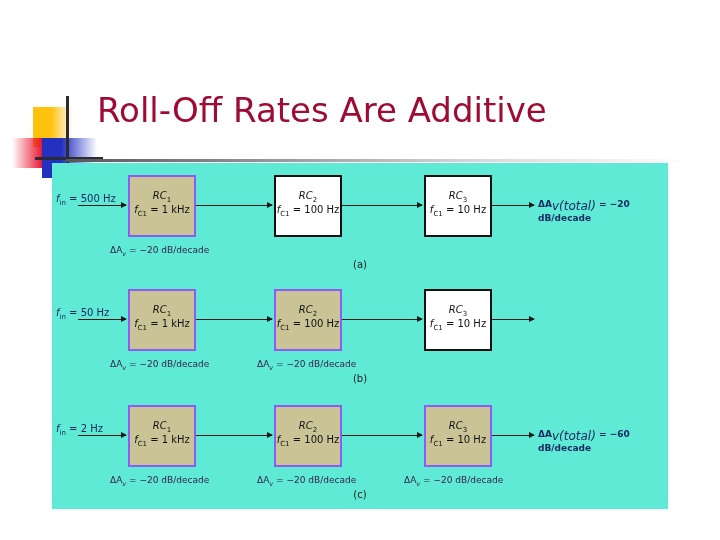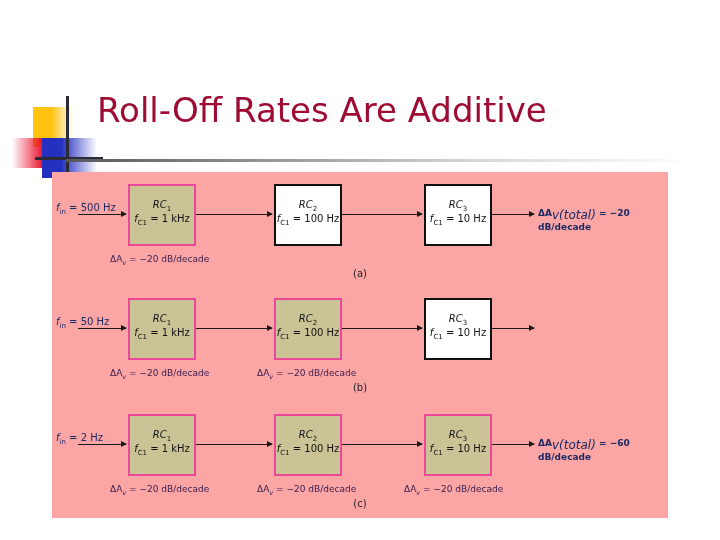--- a/index.html
+++ b/index.html
@@ -18,28 +18,28 @@
   .deco-blue{left:42px;top:118px;width:55px;height:40px;
     background:linear-gradient(90deg,#2330C0 0%,#2330C0 35%,rgba(35,48,192,0) 100%);}
   .deco-vline{left:66px;top:76px;width:3px;height:86px;background:#2b2b35;}
   .deco-hline{left:35px;top:137px;width:68px;height:3px;background:#2b2b35;}
   #title-rule{position:absolute;left:66px;top:139px;width:626px;height:3px;
     background:linear-gradient(90deg,#55565c 0%,#9a9ba0 35%,#d5d6d9 65%,#ffffff 100%);}
   #page-title{position:absolute;left:97px;top:68px;width:600px;
     font-size:34px;line-height:44px;color:#9E0B33;letter-spacing:0px;white-space:nowrap;}
 
   
-  #figure{position:absolute;left:52px;top:172px;width:616px;height:346px;
-    background:#fca5a5;}
+  #figure{position:absolute;left:52px;top:163px;width:616px;height:346px;
+    background:#5eead4;}
   .row{position:absolute;left:0;width:616px;}
   #row-a{top:0;height:114px;}
   #row-b{top:114px;height:116px;}
   #row-c{top:230px;height:116px;}
 
-  .blk{position:absolute;width:68px;height:62px;border:2px solid #ec4899;
+  .blk{position:absolute;width:68px;height:62px;border:2px solid #8b5cf6;
     box-sizing:border-box;text-align:center;}
   .blk.shaded{background:#c9c396;}
   .blk.plain{background:#ffffff;border-color:#101010;}
   .blk .b-name{position:absolute;left:0;top:13px;width:100%;
     font-size:10px;font-style:italic;color:#111;}
   .blk .b-name sub{font-style:normal;font-size:7px;}
   .blk .b-freq{position:absolute;left:0;top:27px;width:100%;
     font-size:10px;color:#111;}
   .blk .b-freq i{font-style:italic;}
   .blk .b-freq sub{font-size:7px;}

